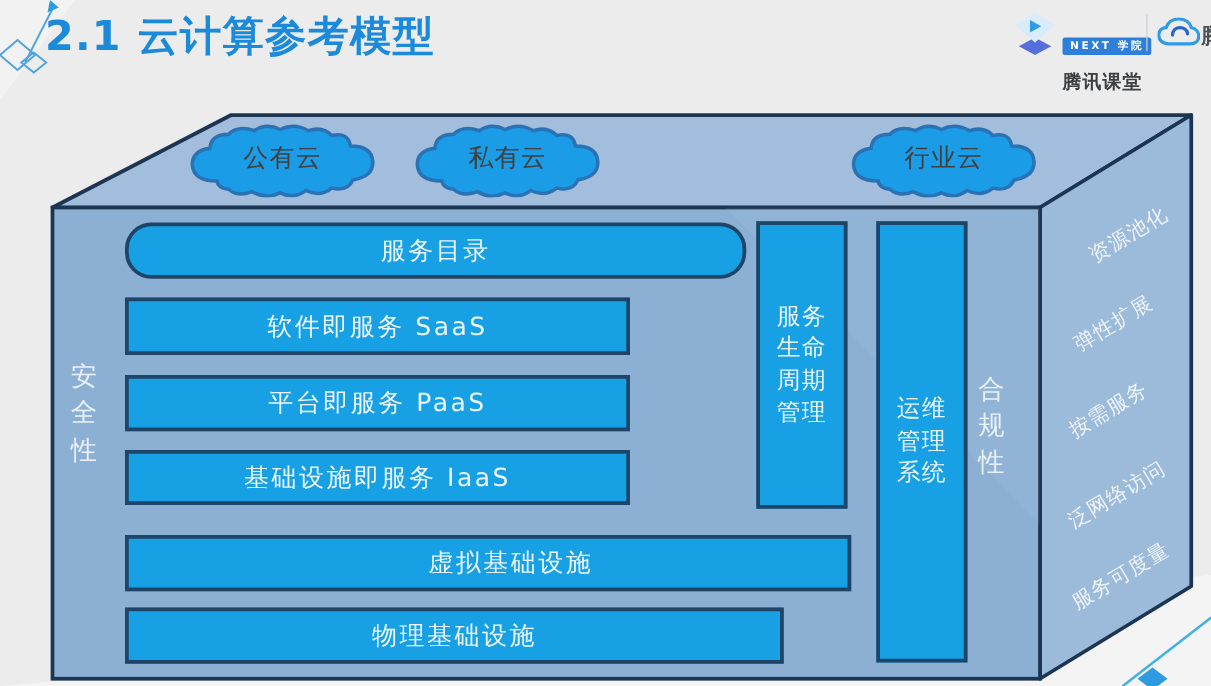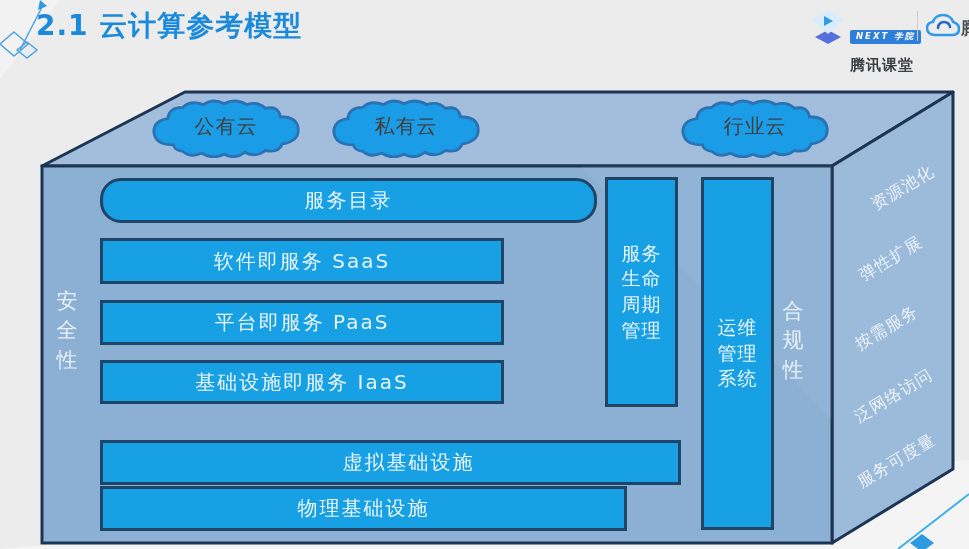--- a/index.html
+++ b/index.html
@@ -5,32 +5,32 @@
   * { margin:0; padding:0; box-sizing:border-box; }
   html,body { width:100%; height:100%; }
   body { font-family:"DejaVu Sans","Liberation Sans",sans-serif; background:#dcdcdc; }
   #stage {
     position:relative; width:969px; height:549px; overflow:hidden;
     background:#ececec;
   }
   
   .title {
     position:absolute; left:36px; top:7px;
-    font-size:28px; font-weight:bold; color:#1c8adb; letter-spacing:1px;text-align:right;
+    font-size:33px; font-weight:bold; color:#1c8adb; letter-spacing:1px;text-align:right;
   }
   .title-deco { position:absolute; left:0; top:0; }
   .brand { position:absolute; left:810px; top:5px; width:160px; height:44px; }
   .brand-icon { position:absolute; left:0; top:3px; }
   .brand-name {
     position:absolute; left:40px; top:6px;
     font-size:15px; font-weight:bold; color:#3d4043; letter-spacing:1px;margin-top:45px;
   }
   .brand-badge {
     position:absolute; left:40px; top:25px;
-    font-size:8.5px; font-style:italic; font-weight:bold; color:#fff;
+    font-size:8.5px; font-weight:bold; color:#fff;
     background:#2e7fd9; border-radius:2px; padding:1px 6px; letter-spacing:2px;
   }
   .brand-sep { position:absolute; left:107px; top:6px; width:1px; height:30px; background:#c9cdd2; }
   .partner-cloud-icon { position:absolute; left:116px; top:9px; }
   .partner-partial {
     position:absolute; left:151px; top:12px;
     font-size:17px; font-weight:bold; color:#4a4e52;
   }
   
   .base-svg { position:absolute; left:0; top:0; }
@@ -124,21 +124,21 @@
     <svg viewBox="0 0 172 64" width="162" height="60">
       <path d="M30,50 Q10,50 9,36 Q9,24 24,22 Q25,10 40,10 Q48,2 62,7 Q72,0 84,6 Q96,0 108,7 Q120,3 128,11 Q142,8 144,20 Q162,20 163,33 Q164,46 146,49 Q142,59 128,56 Q118,64 106,58 Q96,66 84,60 Q72,66 60,59 Q48,64 40,57 Q31,56 30,50 Z" fill="#1b9ce6" stroke="#2a72b4" stroke-width="3"></path>
     </svg>
     <span class="cloud-label">行业云</span>
   </div>
 
   <div class="ibox row" style="left:100px; top:178px; width:497px; height:45px;border-radius:21px;">服务目录</div>
   <div class="ibox row" style="left:100px; top:238px; width:404px; height:46px;">软件即服务 SaaS</div>
   <div class="ibox row" style="left:100px; top:300px; width:404px; height:45px;">平台即服务 PaaS</div>
   <div class="ibox row" style="left:100px; top:360px; width:404px; height:44px;">基础设施即服务 IaaS</div>
-  <div class="ibox row" style="left:100px; top:440px; width:581px; height:45px;padding-left:36px;">虚拟基础设施</div>
+  <div class="ibox row" style="left:100px; top:428px; width:581px; height:45px;padding-left:36px;">虚拟基础设施</div>
   <div class="ibox row" style="left:100px; top:486px; width:527px; height:45px;">物理基础设施</div>
 
   <div class="ibox col" style="left:605px; top:177px; width:73px; height:230px;">
     <span class="wrap2">服务生命周期管理</span>
   </div>
   <div class="ibox col" style="left:701px; top:177px; width:73px; height:353px;">
     <span class="wrap2">运维管理系统</span>
   </div>
 
   <div class="edge-label" style="left:55px; top:287px;">安全性</div>

